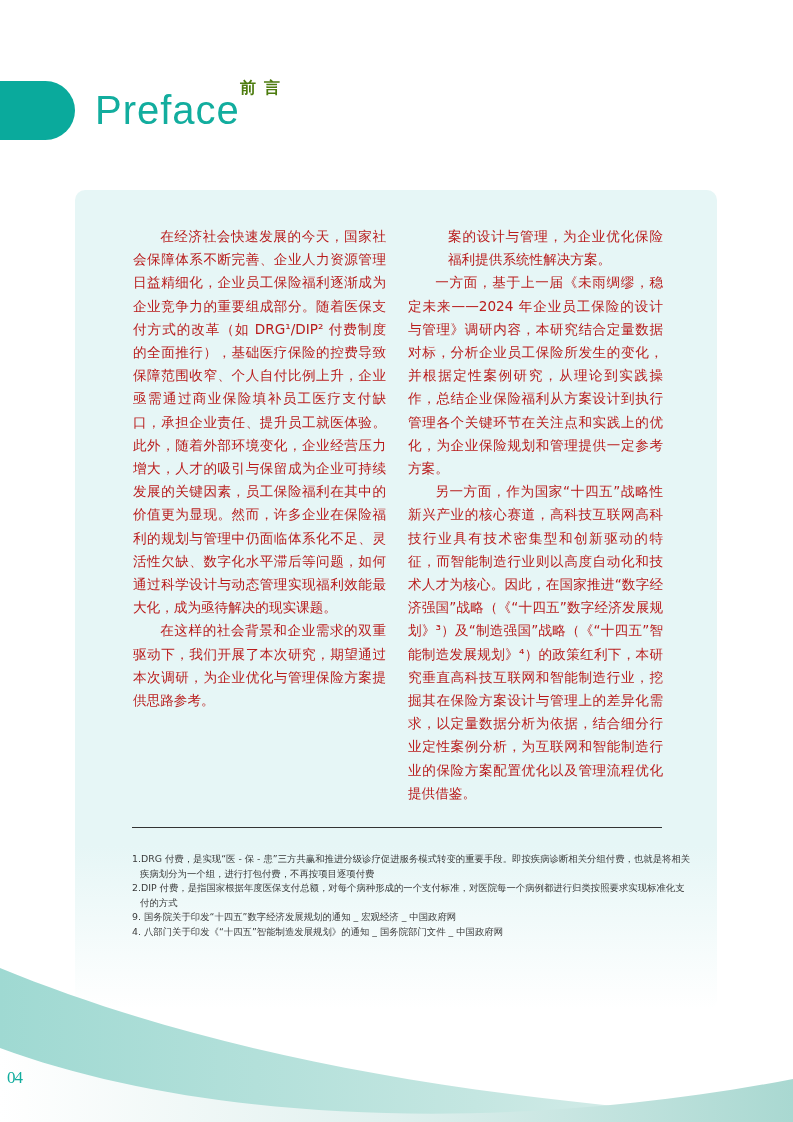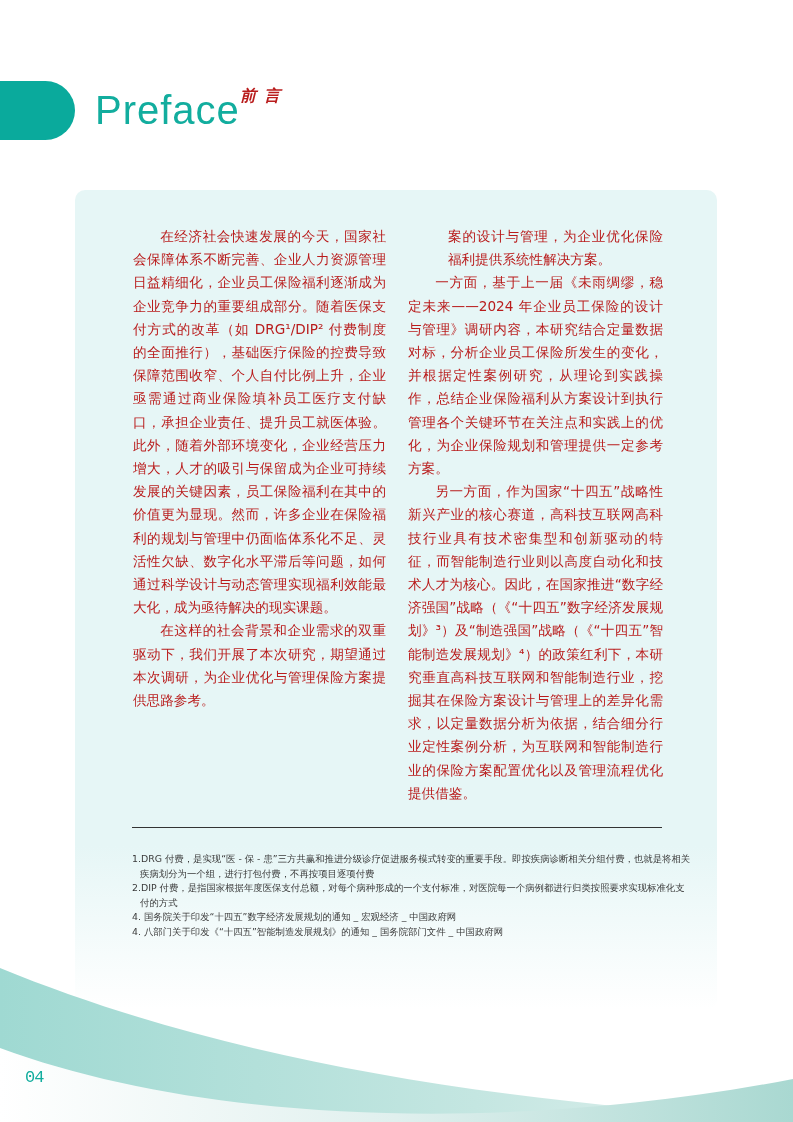--- a/index.html
+++ b/index.html
@@ -14,22 +14,22 @@
       background: #0aaa9c; border-radius: 0 30px 30px 0;
     }
     .title-en {
       position: absolute; left: 95px; top: 70px;
       font-family: "Liberation Sans", sans-serif; font-weight: 300;
       font-size: 40px; line-height: 80px; color: #12ad9e; letter-spacing: 1px;
       -webkit-text-stroke: 0;
       font-weight: normal;
     }
     .title-cn {
-      position: absolute; left: 240px; top: 86px;
-      font-size: 16px; line-height: 20px; color: #b91c1c; letter-spacing: 8px; font-weight: bold; font-style: italic;
+      position: absolute; left: 240px; top: 78px;
+      font-size: 16px; line-height: 20px; color: #4d7c0f; letter-spacing: 8px; font-weight: bold;
     }
     .panel {
       position: absolute; left: 75px; top: 190px; width: 642px; height: 820px;
       border-radius: 10px;
       background: linear-gradient(to bottom, #e6f6f6 0%, #e6f6f6 80%, #ffffff 100%);
     }
     .col {
       position: absolute; top: 225px; width: 253px;
       font-size: 13.6px; line-height: 23.2px; color: #b91c1c;
       text-align: justify;
@@ -44,22 +44,22 @@
     }
     .footnotes {
       position: absolute; left: 132px; top: 852px; width: 560px;
       font-size: 9.4px; line-height: 14.6px; color: #3a3a3a;
     }
     .footnotes .fn { padding-left: 8px; text-indent: -8px; }
     .wave {
       position: absolute; left: 0; top: 960px; width: 793px; height: 162px;
     }
     .page-num {
-      position: absolute; left: 25px; top: 1068px;
-      font-family: Liberation Mono, monospace;
+      position: absolute; left: 7px; top: 1068px;
+      font-family: Liberation Serif, serif;
       font-size: 17px; color: #12ad9e; letter-spacing: -1px;
     }
   </style>
 </head>
 <body>
 
 <div class="title-pill"></div>
 <div class="title-en">Preface</div>
 <div class="title-cn">前言</div>
 
@@ -73,21 +73,21 @@
 <div class="col col-right">
   <p class="cont">案的设计与管理，为企业优化保险福利提供系统性解决方案。</p>
   <p>一方面，基于上一届《未雨绸缪，稳定未来——2024 年企业员工保险的设计与管理》调研内容，本研究结合定量数据对标，分析企业员工保险所发生的变化，并根据定性案例研究，从理论到实践操作，总结企业保险福利从方案设计到执行管理各个关键环节在关注点和实践上的优化，为企业保险规划和管理提供一定参考方案。</p>
   <p>另一方面，作为国家“十四五”战略性新兴产业的核心赛道，高科技互联网高科技行业具有技术密集型和创新驱动的特征，而智能制造行业则以高度自动化和技术人才为核心。因此，在国家推进“数字经济强国”战略（《“十四五”数字经济发展规划》³）及“制造强国”战略（《“十四五”智能制造发展规划》⁴）的政策红利下，本研究垂直高科技互联网和智能制造行业，挖掘其在保险方案设计与管理上的差异化需求，以定量数据分析为依据，结合细分行业定性案例分析，为互联网和智能制造行业的保险方案配置优化以及管理流程优化提供借鉴。</p>
 </div>
 
 <div class="fn-rule"></div>
 <div class="footnotes">
   <div class="fn">1.DRG 付费，是实现“医 - 保 - 患”三方共赢和推进分级诊疗促进服务模式转变的重要手段。即按疾病诊断相关分组付费，也就是将相关疾病划分为一个组，进行打包付费，不再按项目逐项付费</div>
   <div class="fn">2.DIP 付费，是指国家根据年度医保支付总额，对每个病种形成的一个支付标准，对医院每一个病例都进行归类按照要求实现标准化支付的方式</div>
-  <div class="fn">4. 国务院关于印发“十四五”数字经济发展规划的通知 _ 宏观经济 _ 中国政府网</div>
+  <div class="fn">9. 国务院关于印发“十四五”数字经济发展规划的通知 _ 宏观经济 _ 中国政府网</div>
   <div class="fn">4. 八部门关于印发《“十四五”智能制造发展规划》的通知 _ 国务院部门文件 _ 中国政府网</div>
 </div>
 
 <svg class="wave" viewBox="0 0 793 162" preserveAspectRatio="none">
   <defs>
     <linearGradient id="wg1" x1="0" y1="0" x2="1" y2="0">
       <stop offset="0" stop-color="#9fd9d2"></stop>
       <stop offset="0.6" stop-color="#c4e6e1"></stop>
       <stop offset="1" stop-color="#e2f1ef"></stop>
     </linearGradient>

